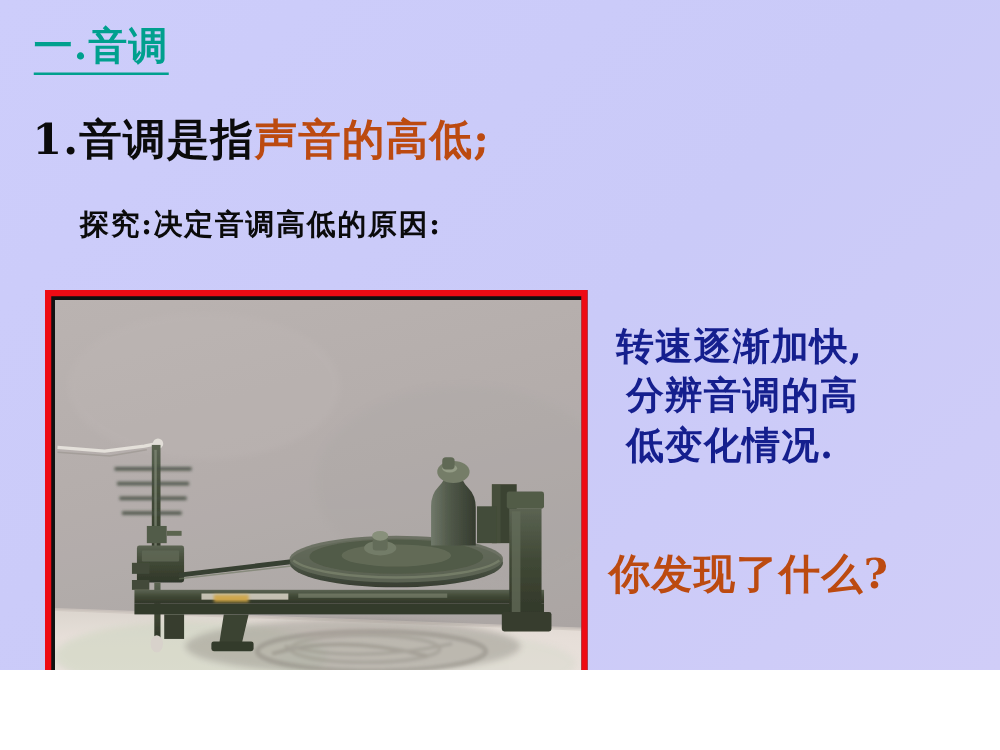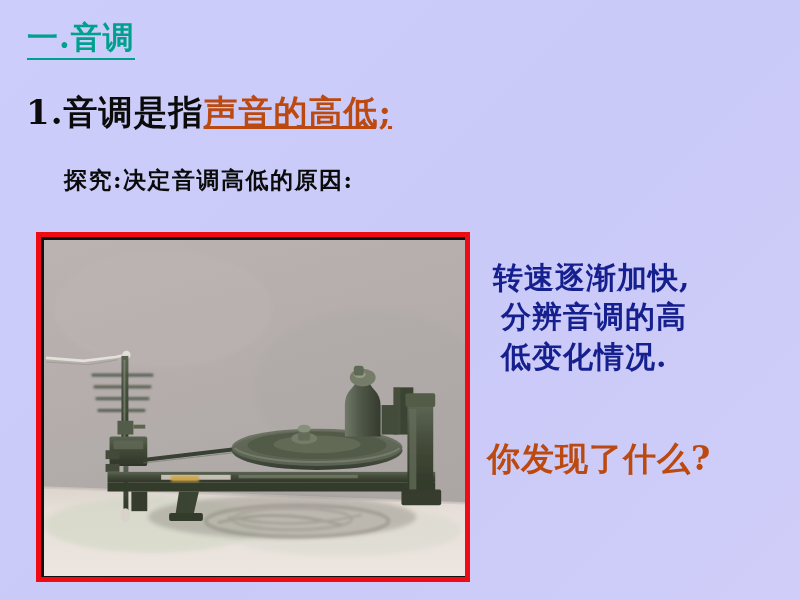--- a/index.html
+++ b/index.html
@@ -9,21 +9,21 @@
   body {
     width: 800px;
     height: 600px;
     overflow: hidden;
     font-family: "DejaVu Sans", "Liberation Sans", sans-serif;
   }
 
   #slide {
     position: relative;
     width: 800px;
-    height: 600px;
+    height: 536px;
     background: #ccccfa;
     background-image: linear-gradient(135deg, #cdcdfb 0%, #cacaf8 55%, #d0cdf8 100%);
     overflow: hidden;
   }
 
   
   #title-block {
     position: absolute;
     left: 27px;
     top: 22px;
@@ -50,21 +50,21 @@
     line-height: 1.05;
   }
   .seg {
     font-family: "DejaVu Serif", "Liberation Serif", serif;
     font-size: 34px;
     font-weight: bold;
     letter-spacing: 1px;
     vertical-align: baseline;
   }
   .seg-black { color: #0b0b0b; }
-  .seg-orange { color: #bc4a10; text-decoration: underline; }
+  .seg-orange { color: #bc4a10; }
 
   
   #line2 {
     position: absolute;
     left: 64px;
     top: 168px;
     white-space: nowrap;
     font-family: "DejaVu Serif", "Liberation Serif", serif;
     font-size: 23px;
     font-weight: bold;

